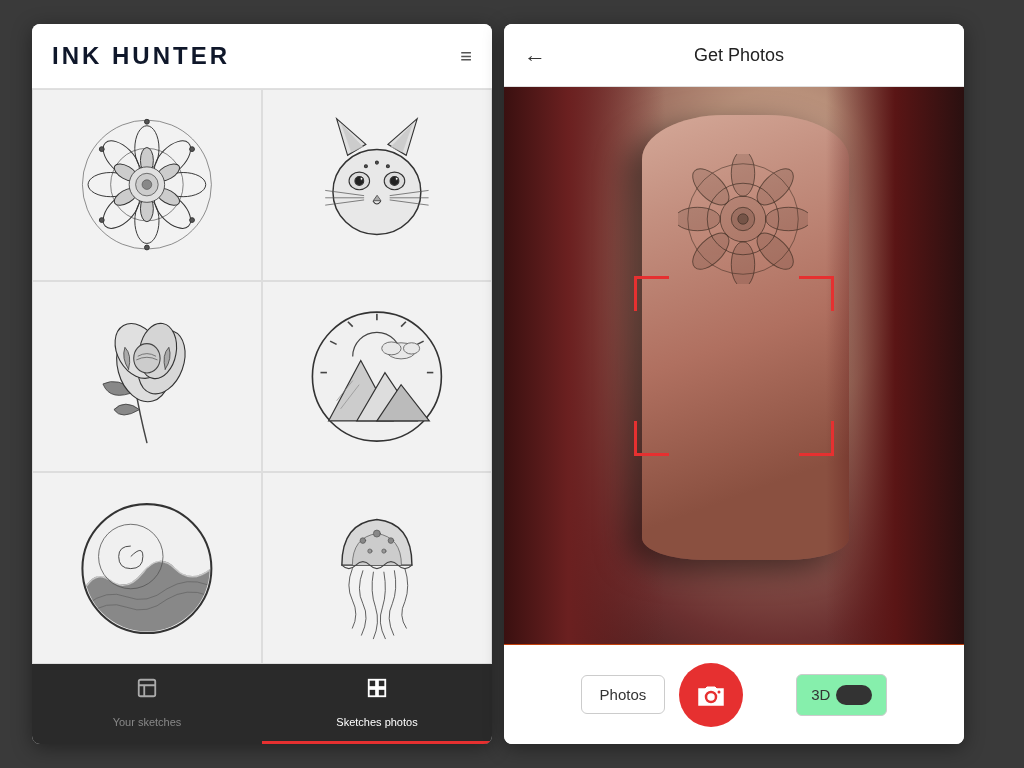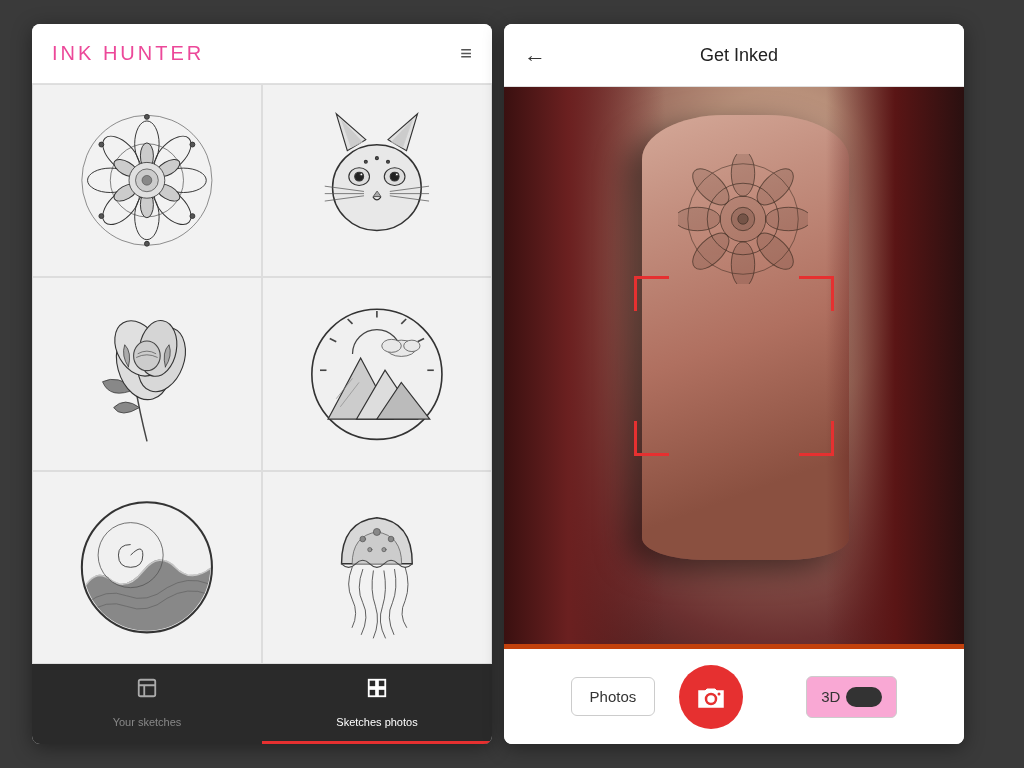--- a/index.html
+++ b/index.html
@@ -33,24 +33,24 @@
     .left-header {
       background: #fff;
       padding: 18px 20px;
       display: flex;
       align-items: center;
       justify-content: space-between;
       border-bottom: 1px solid #e0e0e0;
       flex-shrink: 0;
     }
     .left-header-title {
-      font-size: 20px;
-      font-weight: 400;
+      font-size: 24px;
+      font-weight: 700;
       letter-spacing: 3px;
-      color: #ec4899;
+      color: #0f172a;
     }
     .menu-icon {
       font-size: 20px;
       color: #555;
       cursor: pointer;
     }
     .tattoo-grid {
       flex: 1;
       display: grid;
       grid-template-columns: 1fr 1fr;
@@ -211,23 +211,23 @@
       opacity: 0.85;
     }
     
     .right-bottom {
       background: #fff;
       height: 100px;
       flex-shrink: 0;
       display: flex;
       align-items: center;
       justify-content: center;
-      gap: 24px;
+      gap: 14px;
       padding: 10px 20px;
-      border-top: 5px solid #c2410c;
+      border-top: 1px solid #c2410c;
     }
     .photos-btn {
       padding: 10px 18px;
       border: 1.5px solid #ccc;
       background: #fff;
       border-radius: 6px;
       font-size: 15px;
       font-weight: 500;
       color: #333;
       cursor: pointer;
@@ -242,21 +242,21 @@
       justify-content: center;
       cursor: pointer;
       flex-shrink: 0;
     }
     .mode-3d {
       display: flex;
       align-items: center;
       gap: 6px;
       padding: 10px 14px;
       border: 1.5px solid #ccc;
-      background: #f9a8d4;
+      background: #86efac;
       border-radius: 6px;
       cursor: pointer;
       margin-left: 39px;
     }
     .mode-3d-label {
       font-size: 15px;
       font-weight: 500;
       color: #333;
     }
     .mode-3d-toggle {
@@ -480,21 +480,21 @@
           </svg>
         </span>
         <span class="nav-item-label">Sketches photos</span>
       </div>
     </div>
   </div>
 
   <div class="right-panel">
     <div class="right-header">
       <span class="back-btn">←</span>
-      <span class="right-header-title">Get Inked</span>
+      <span class="right-header-title">Get Photos</span>
     </div>
 
     <div class="camera-view">
       <div class="arm-bg">
         <div class="arm-shadow"></div>
         <div class="arm-shape"></div>
         <div class="arm-shadow-right"></div>
 
         <svg class="mandala-tattoo" viewBox="0 0 200 200">
           <g fill="none" stroke="rgba(40,30,20,0.7)" stroke-width="1.5">

